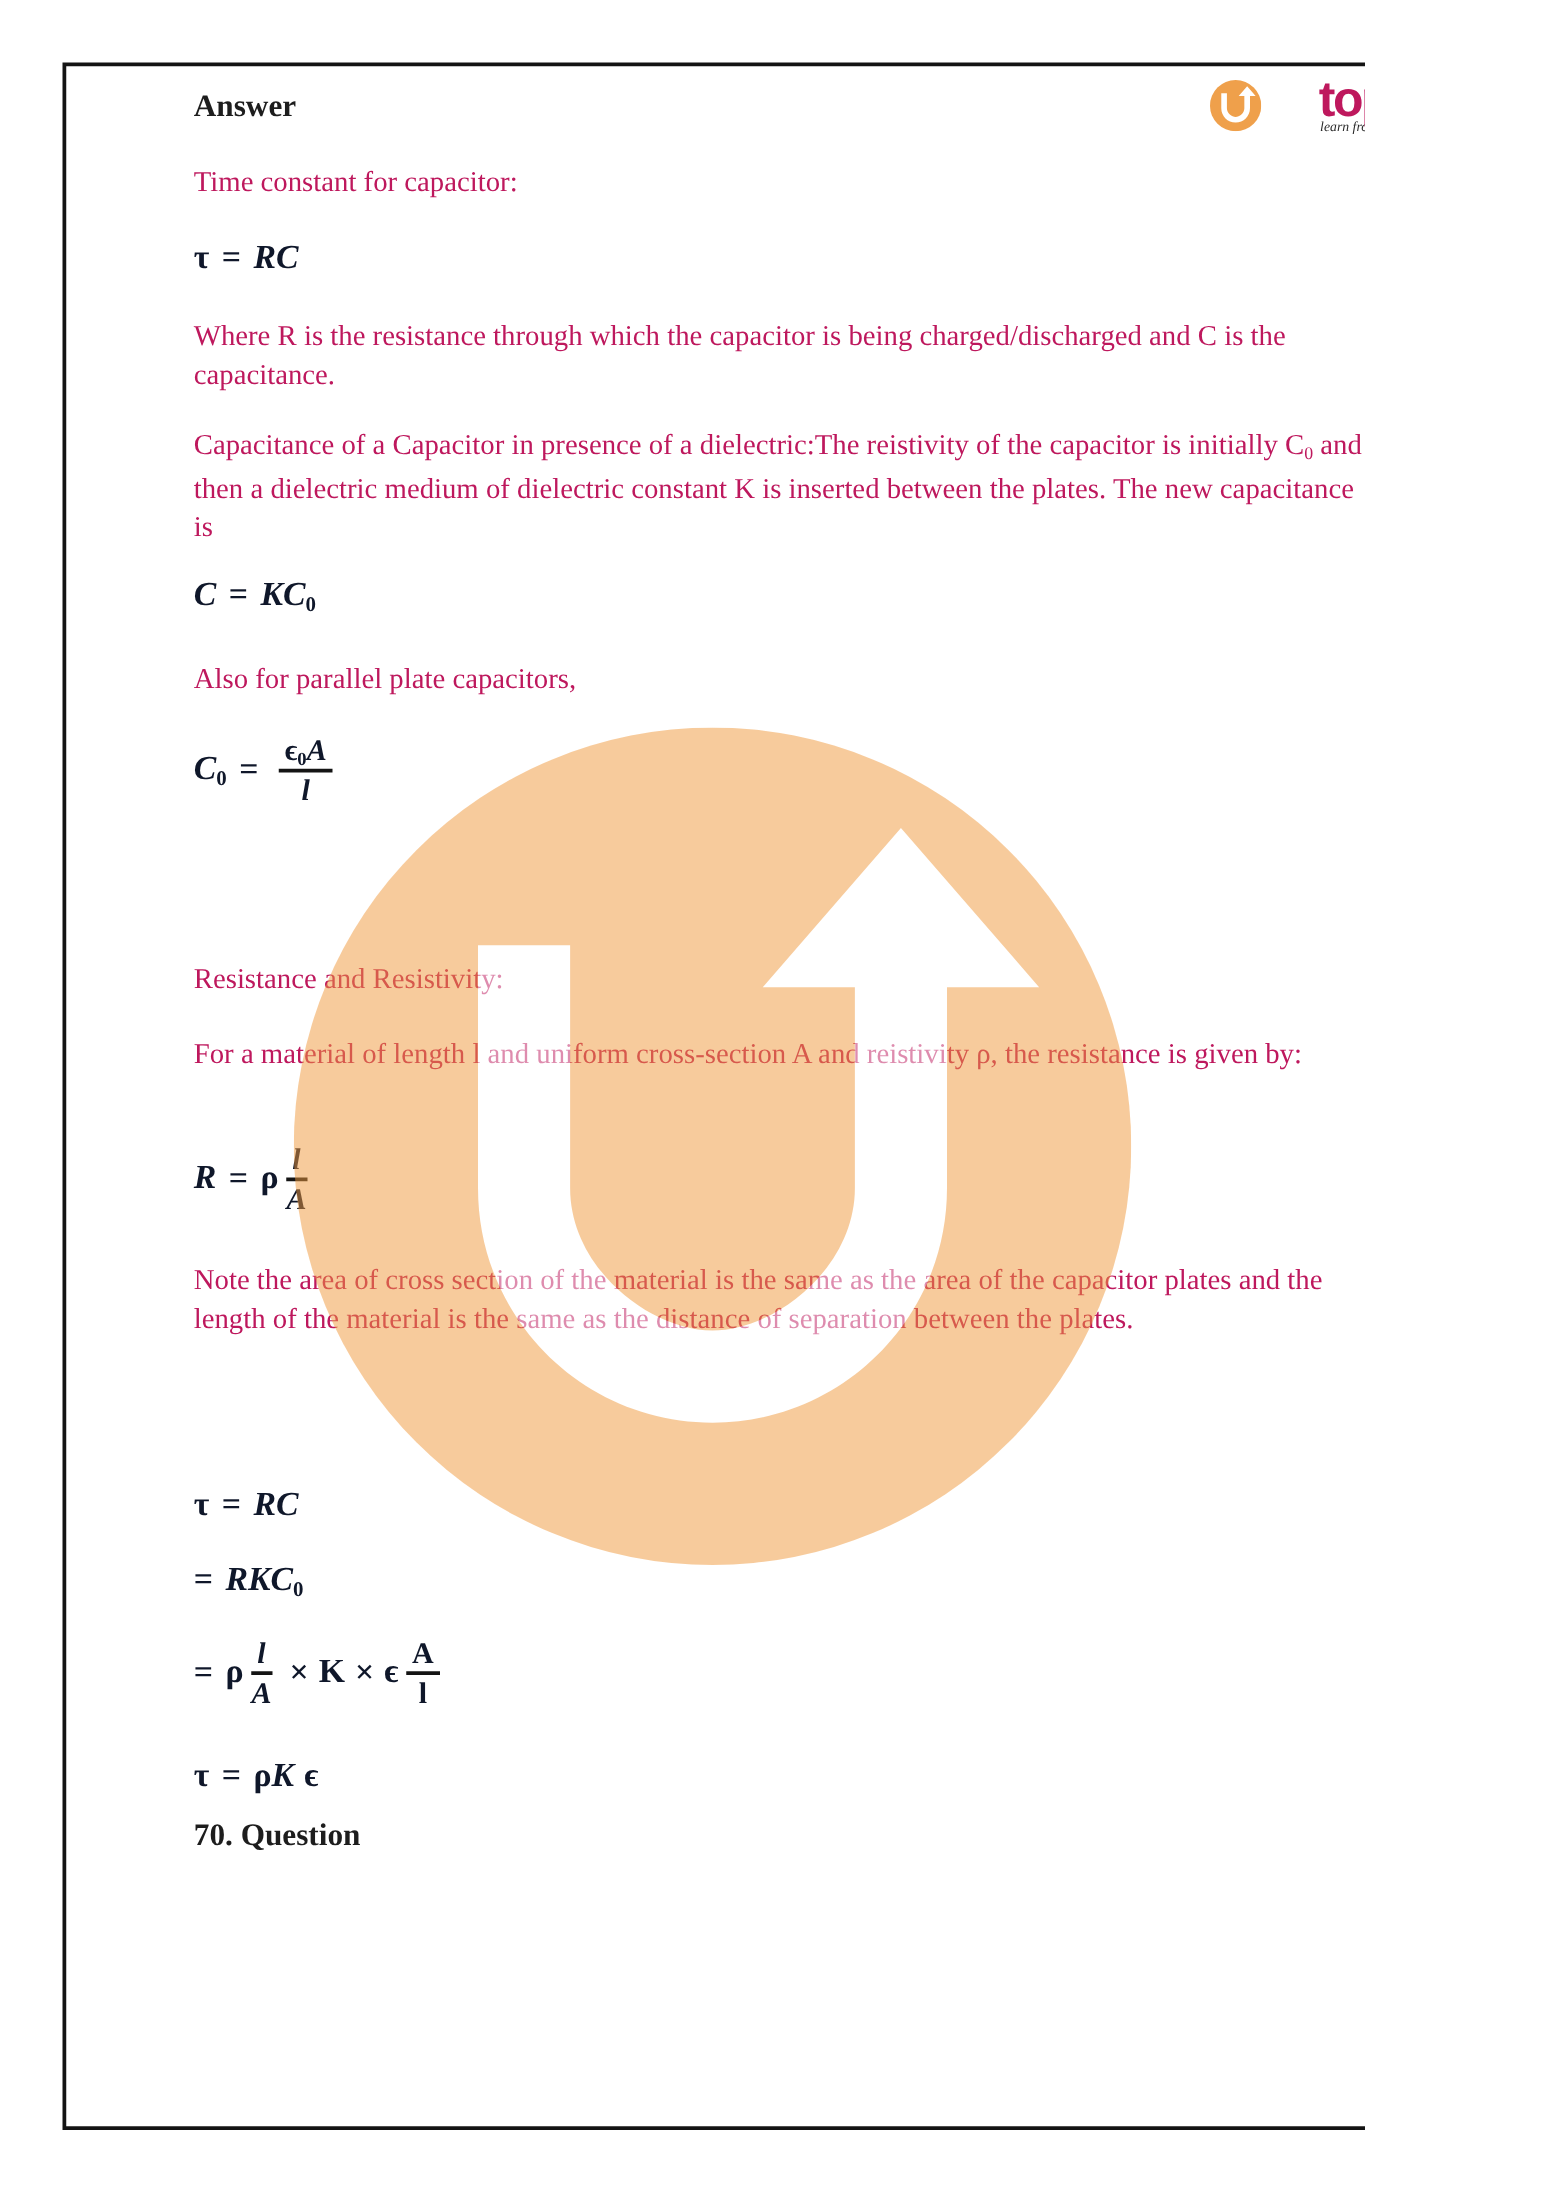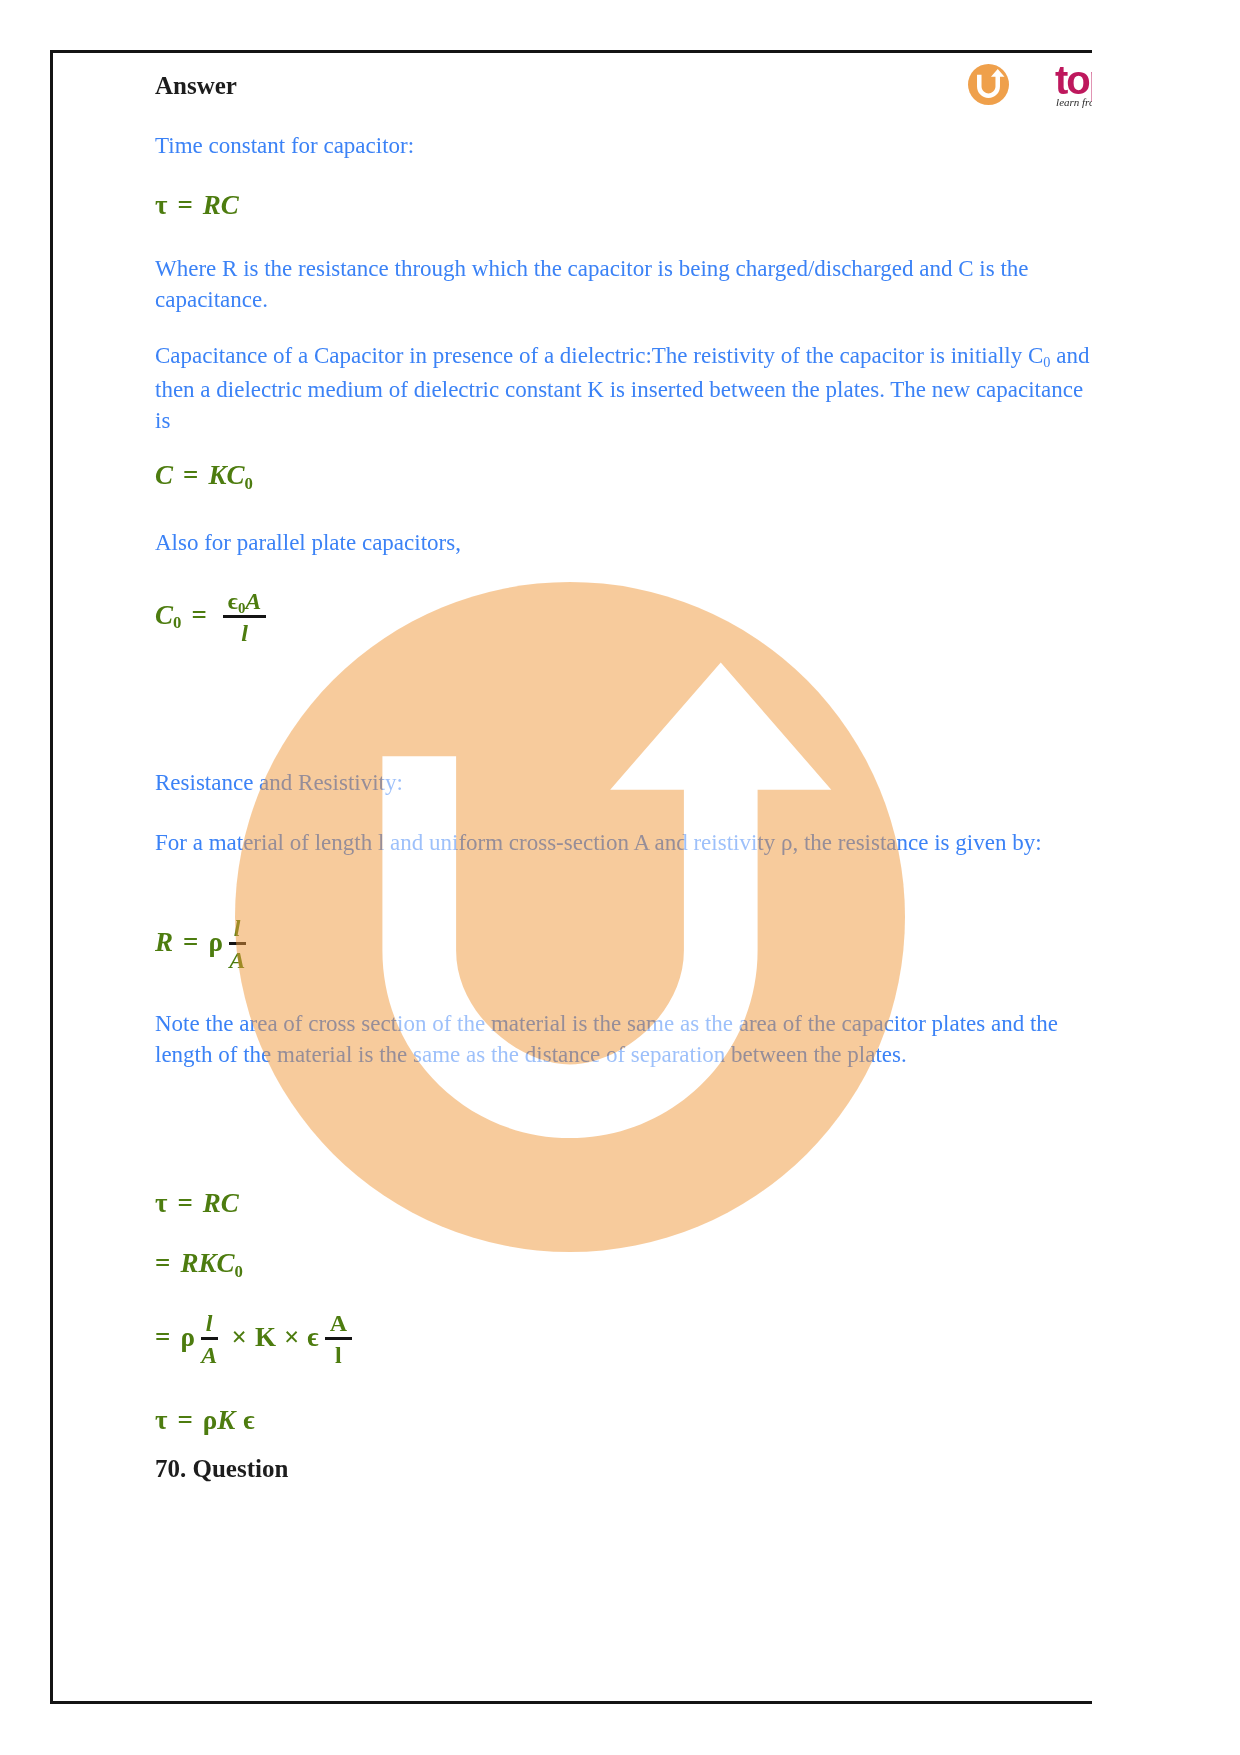--- a/index.html
+++ b/index.html
@@ -5,23 +5,23 @@
   html,body { margin:0; padding:0; background:#ffffff; }
   .page {
     position:relative; width:1092px; height:1755px; background:#ffffff;
     font-family:"Liberation Serif", serif; overflow:hidden;
   }
   .frame {
     position:absolute; left:50px; top:50px; width:1134px; height:1648px;
     border:3px solid #141414; background:transparent;
   }
   .abs { position:absolute; }
-  .para { font-size:23px; line-height:31px; color:#3b82f6; width:935px; }
+  .para { font-size:23px; line-height:31px; color:#be185d; width:935px; }
   .head { font-weight:bold; font-size:25px; color:#1d1d1d; }
-  .formula { font-size:27px; font-weight:bold; color:#4d7c0f; white-space:nowrap; }
+  .formula { font-size:27px; font-weight:bold; color:#0f172a; white-space:nowrap; }
   .formula .eq { margin:0 10px; font-style:normal; }
   .it { font-style:italic; }
   .sub { font-size:0.62em; position:relative; bottom:-0.28em; font-style:normal; }
   .frac { display:inline-flex; flex-direction:column; align-items:center; vertical-align:middle; margin:0 6px; font-size:24px; }
   .frac .num { border-bottom:3px solid #141414; padding:0 5px 1px 5px; line-height:1.1; }
   .frac .den { padding-top:2px; line-height:1.1; }
   .times { margin:0 8px; font-style:normal; }
   
   .watermark { position:absolute; left:235px; top:582px; width:670px; height:670px; opacity:0.5; z-index:5; pointer-events:none; }
   

